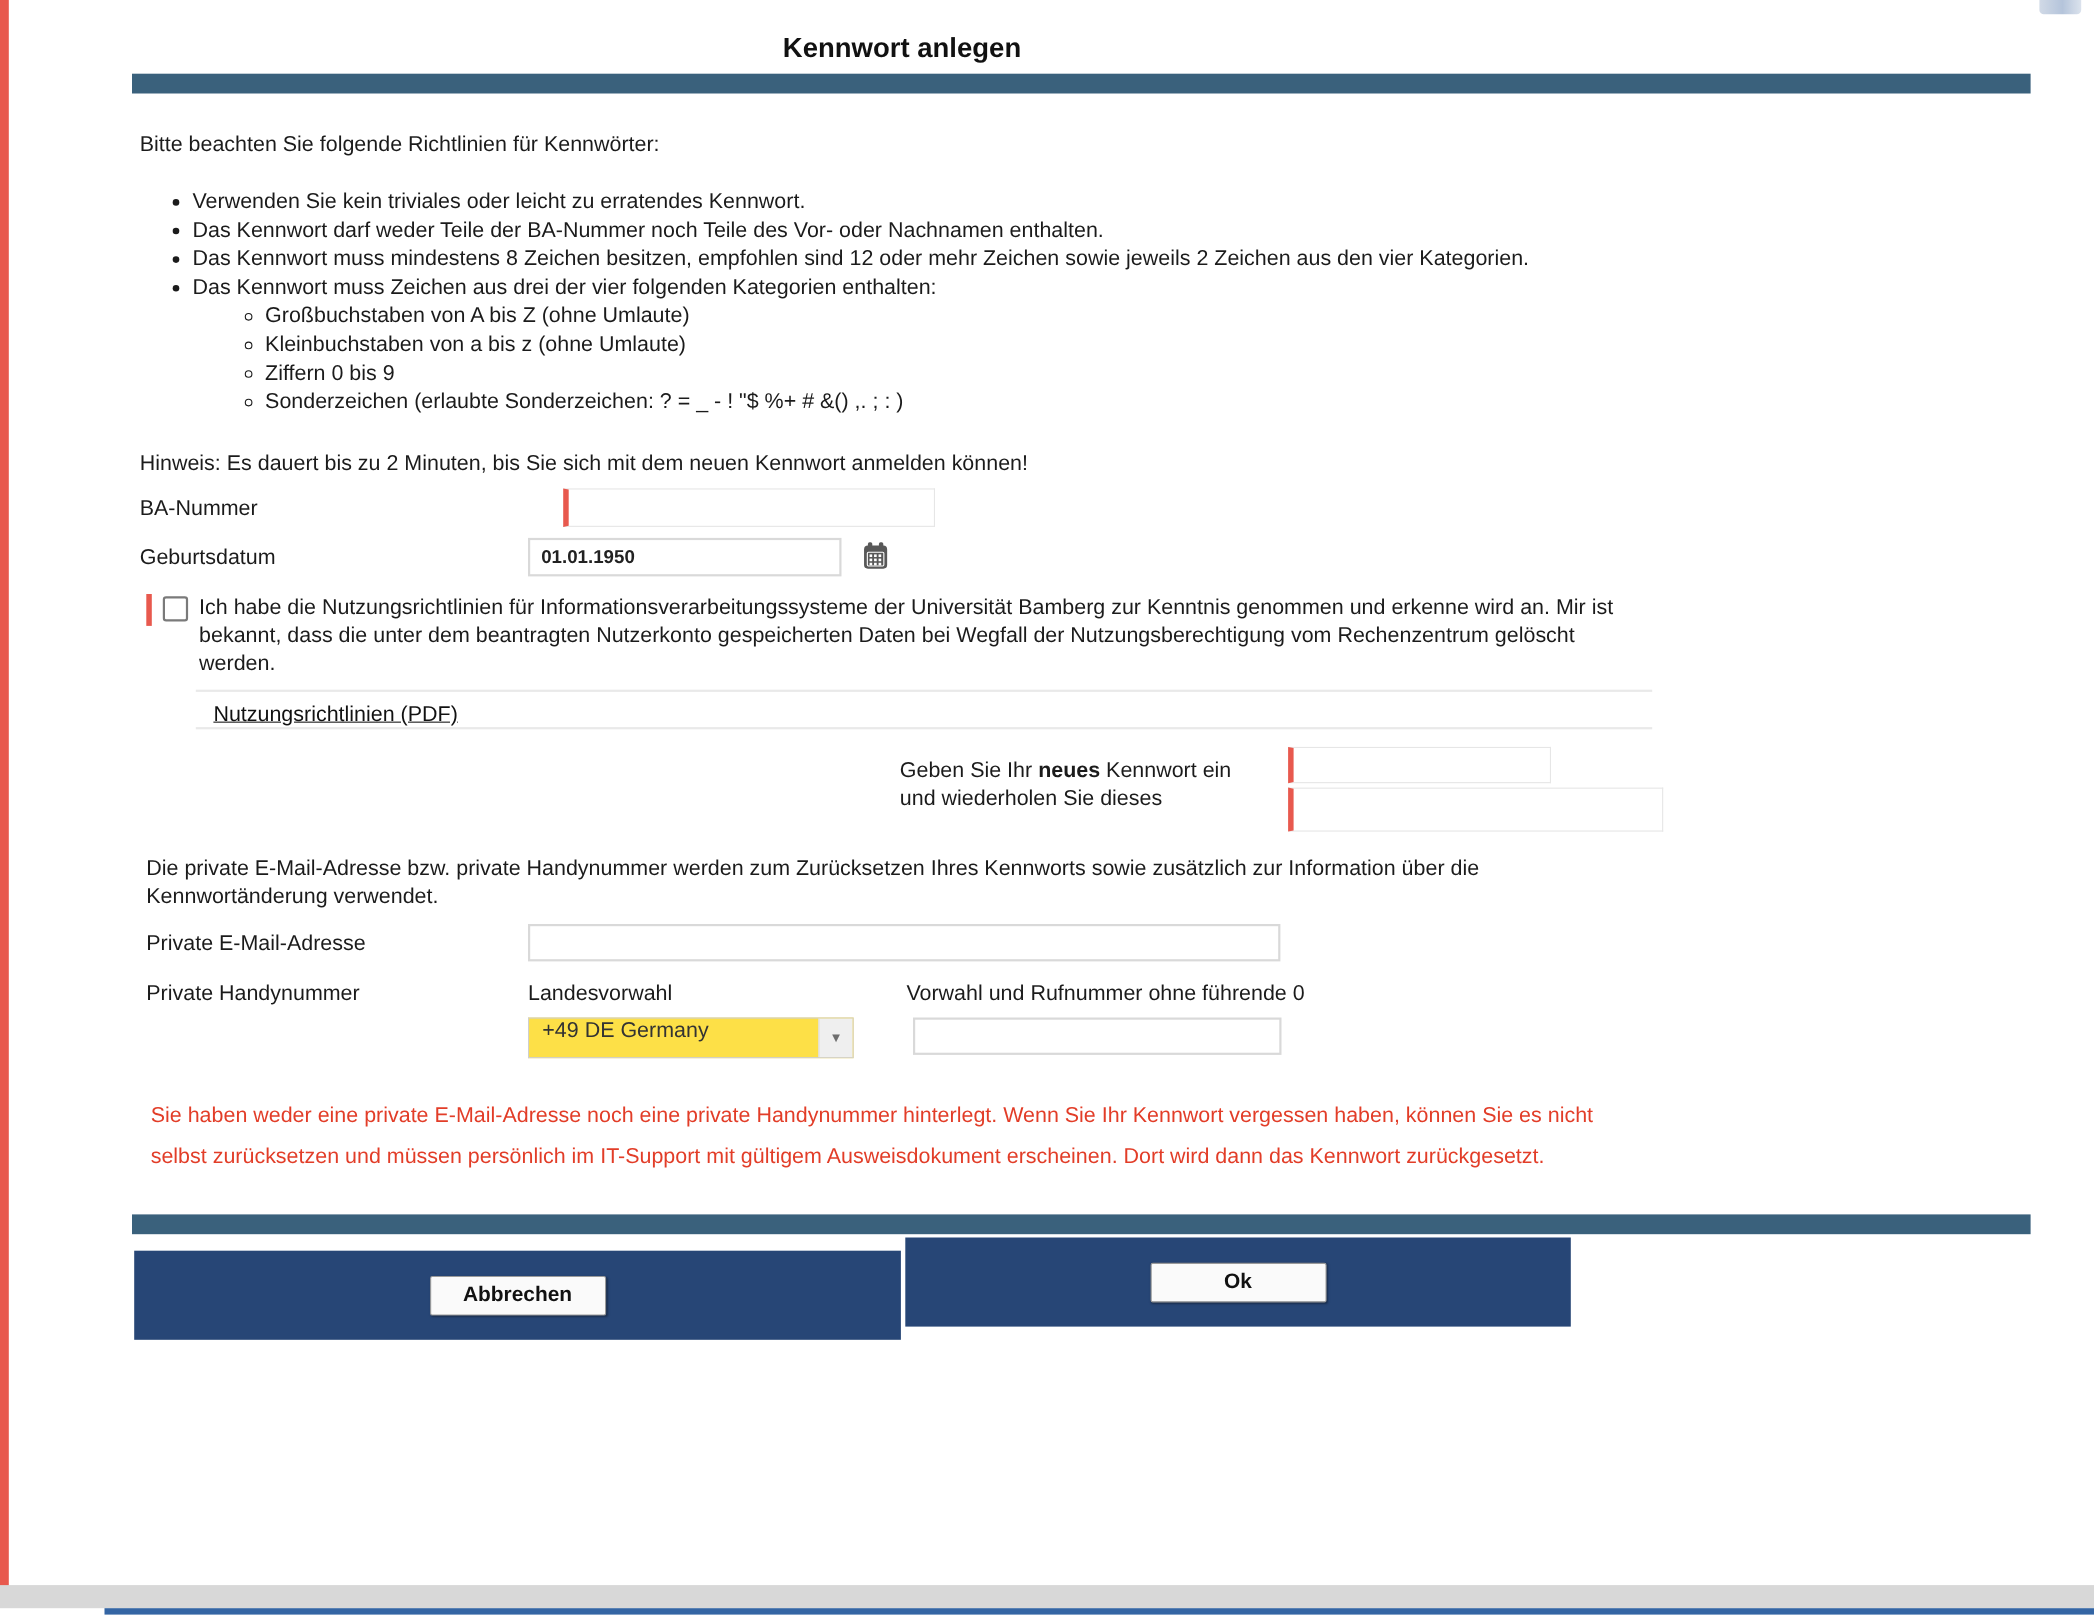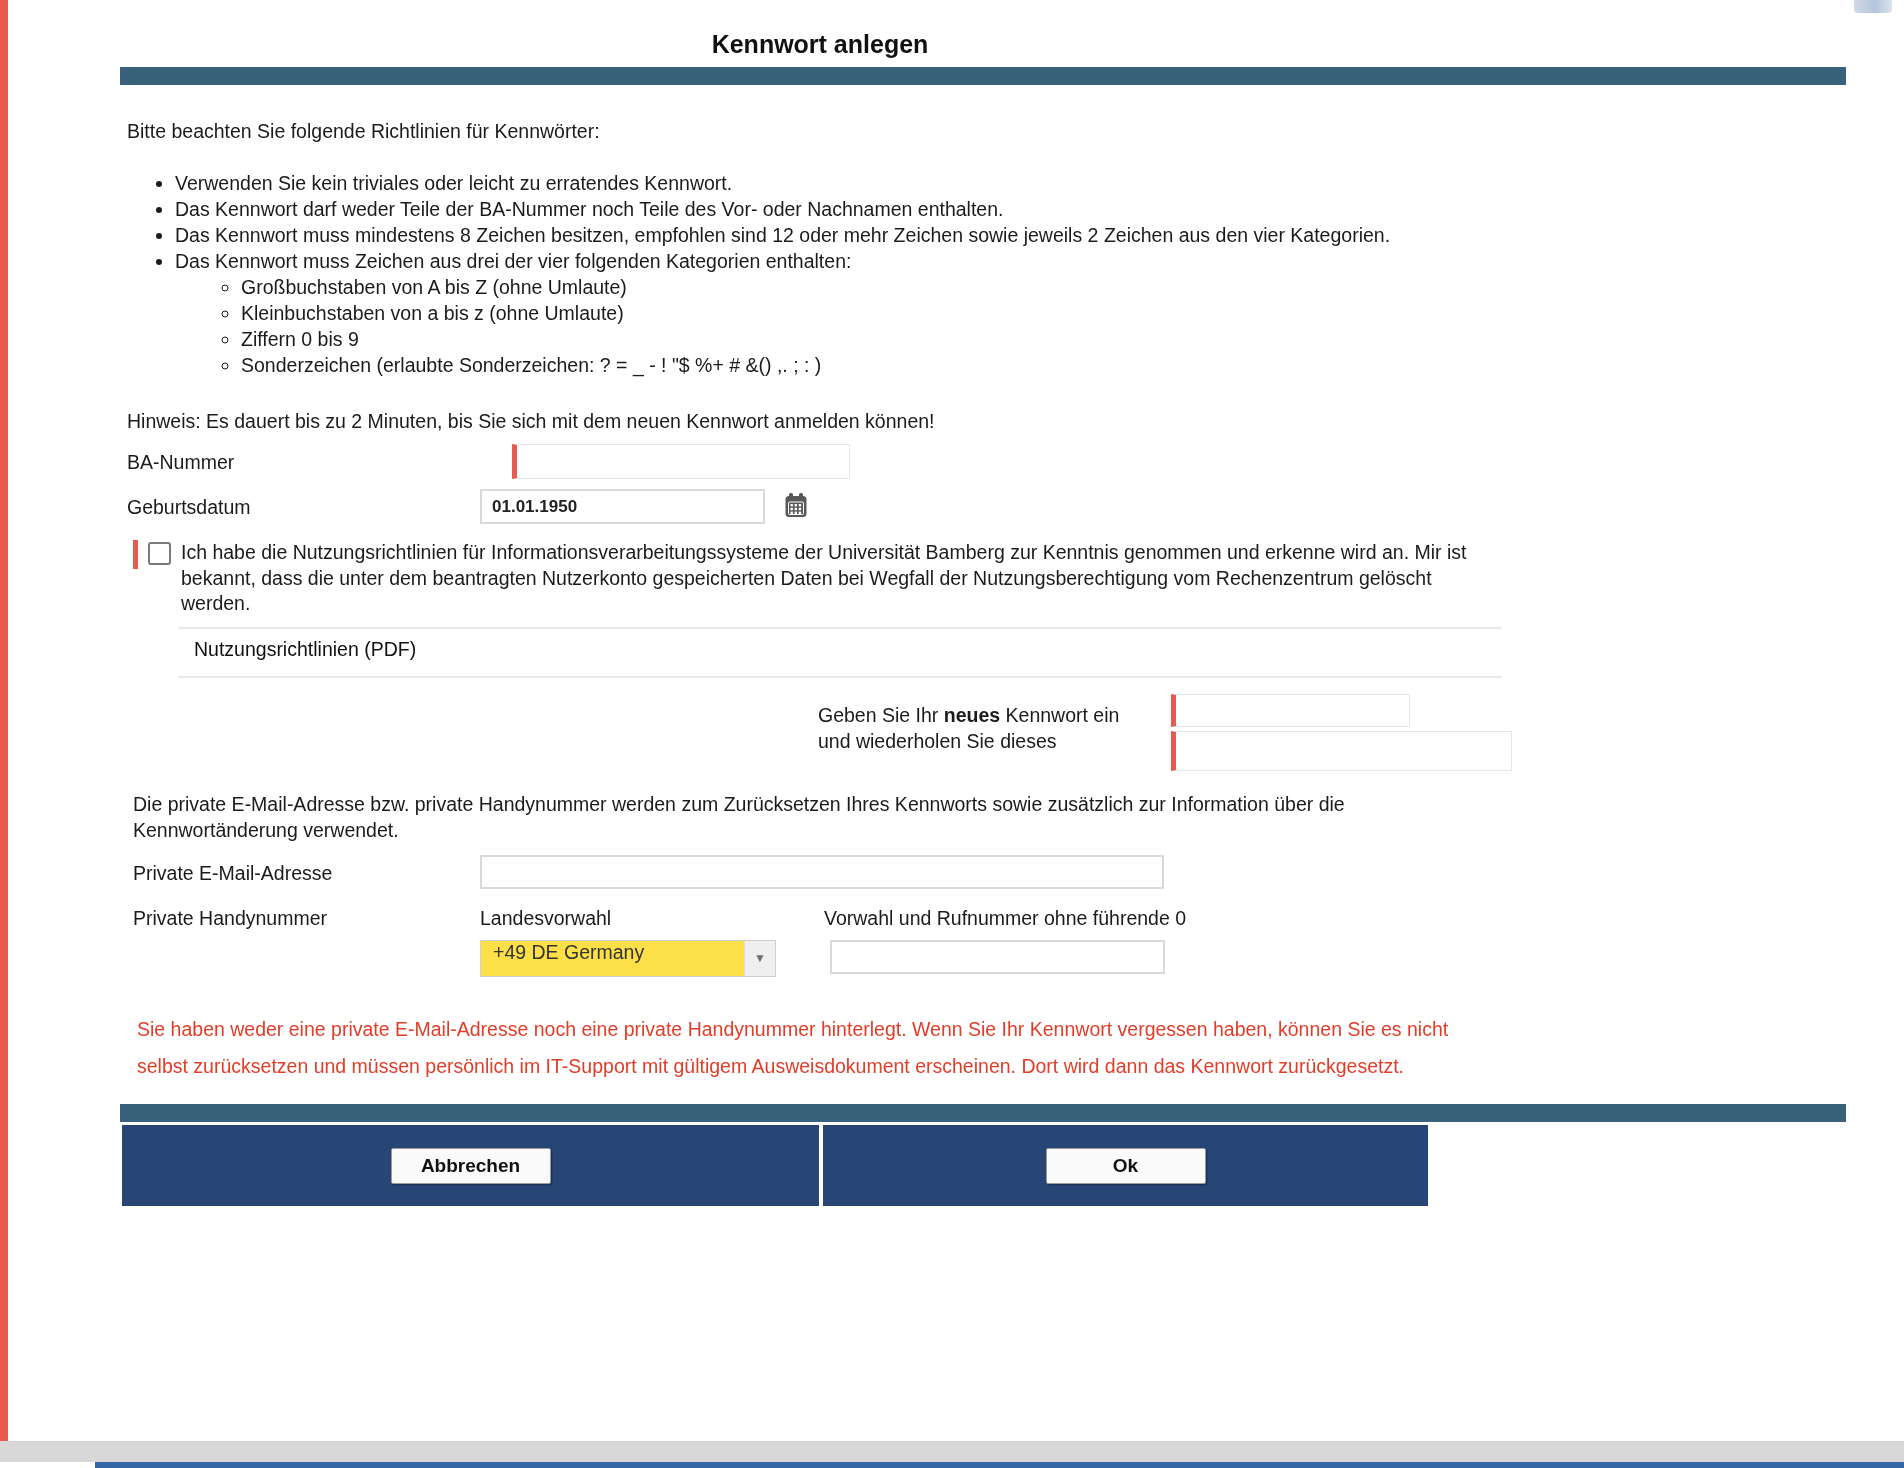--- a/index.html
+++ b/index.html
@@ -43,21 +43,21 @@
   .cal-btn{margin-left:16px;margin-top:3px;width:30px;height:30px;border:none;background:transparent;
     padding:0;cursor:pointer;display:flex;align-items:center;justify-content:center;}
 
   .row-terms{margin-top:16px;display:flex;align-items:flex-start;margin-left:6px;}
   .req-bar{width:5px;height:29px;background:#e8594e;flex:0 0 5px;}
   .checkbox{width:19px;height:19px;border:2px solid #7a7a7a;border-radius:3px;background:#fff;
     margin:2px 10px 0 10px;flex:0 0 19px;cursor:pointer;}
   .terms-text{width:1322px;line-height:25.5px;}
 
   .pdf-row{margin-top:10px;margin-left:51px;width:1324px;box-sizing:border-box;
-    border-top:2px solid #e9e9e9;border-bottom:2px solid #e9e9e9;padding:9px 0 15px 16px;}
+    border-top:2px solid #e9e9e9;border-bottom:2px solid #e9e9e9;padding:9px 0 0 16px;text-decoration:underline;}
   .pdf-link{color:#111;text-decoration:none;cursor:pointer;}
 
   .row-pw{margin-top:16px;justify-content:flex-end;}
   .pw-label{width:353px;flex:0 0 353px;line-height:26px;padding-top:8px;}
   .pw-inputs{display:flex;flex-direction:column;}
   .inp-pw1{width:239px;height:33px;}
   .inp-pw2{width:341px;height:40px;margin-top:4px;}
 
   .contact-info{margin:20px 0 0 6px;width:1372px;line-height:26px;}
   .row-email{margin-top:12px;margin-left:6px;}
@@ -73,21 +73,21 @@
     display:flex;align-items:flex-start;cursor:pointer;}
   .select-value{flex:1;padding-left:12px;color:#333;}
   .select-arrow{width:30px;height:100%;display:flex;align-items:center;justify-content:center;
     color:#6e6e6e;font-size:12px;background:#efefef;border-left:1px solid #dcdcdc;}
   .inp-phone{width:335px;height:34px;margin-left:54px;}
 
   .warning{margin:34px 0 0 10px;width:1360px;color:#e23d28;line-height:37.5px;font-size:19.5px;}
 
   .btn-panel{position:absolute;top:1125px;height:81px;background:#274676;display:flex;
     align-items:center;justify-content:center;}
-  .panel-left{left:122px;width:697px;}
+  .panel-left{left:122px;width:697px;margin-top:12px;}
   .panel-right{left:823px;width:605px;}
   .dlg-btn{min-width:160px;height:36px;background:#fafafa;border:1px solid #9a9a9a;
     border-radius:2px;font-family:"Liberation Sans", sans-serif;font-size:19px;font-weight:bold;
     color:#111;cursor:pointer;box-shadow:1px 1px 2px rgba(0,0,0,.35);padding:0 24px;}
   .gray-strip{position:absolute;left:0;top:1441px;width:1904px;height:21px;background:#d8d8d8;}
   .blue-strip{position:absolute;left:95px;top:1462px;width:1809px;height:6px;background:#3465a4;}
 </style>
 </head>
 <body>
 

